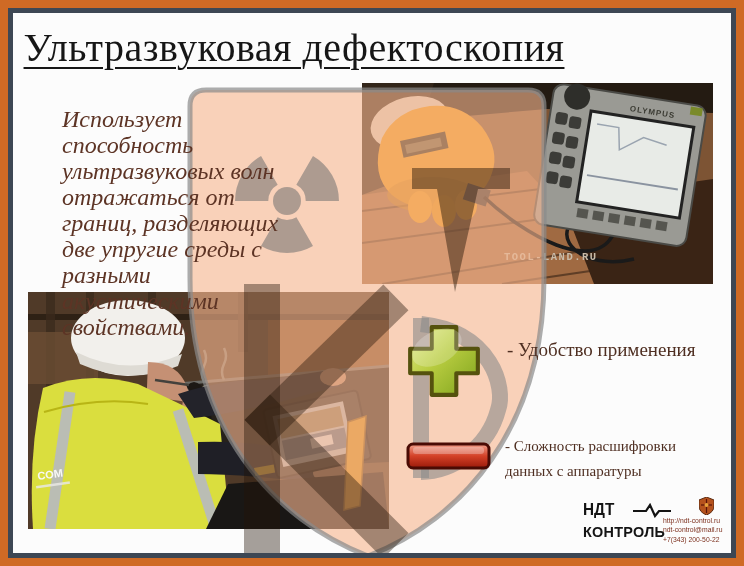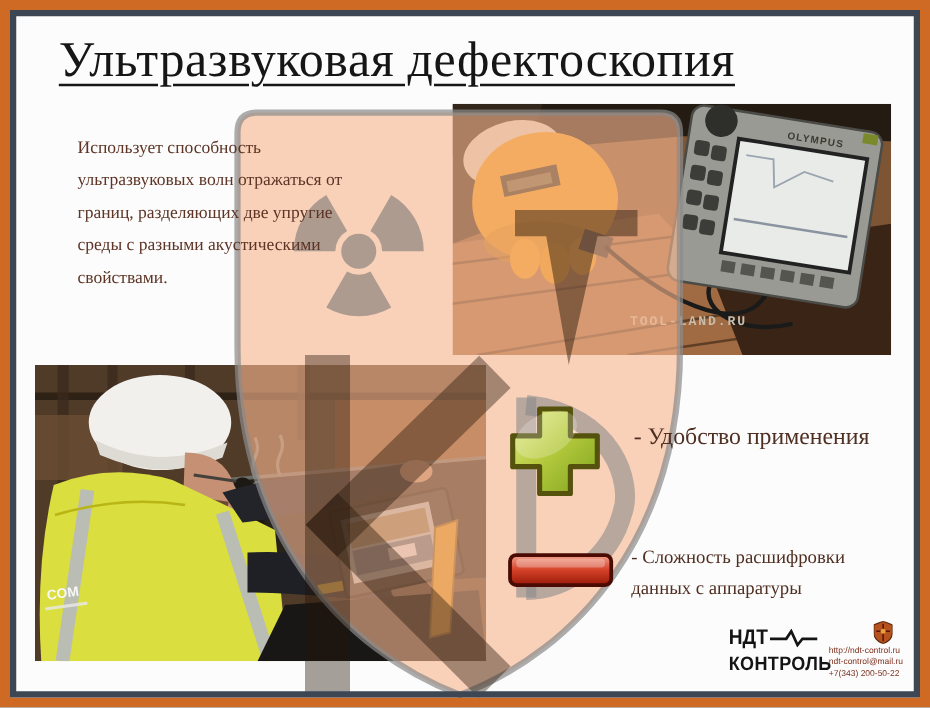--- a/index.html
+++ b/index.html
@@ -4,46 +4,46 @@
 <style>
   html,body{margin:0;padding:0;background:#888;}
   .slide{
     position:relative;width:744px;height:566px;background:#fcfcfc;
     overflow:hidden;font-family:"Liberation Serif", serif;
   }
   .frame-outer{position:absolute;inset:0;border:8px solid #cf6a25;pointer-events:none;z-index:50;}
   .frame-inner{position:absolute;inset:8px;border:5px solid #3d4754;pointer-events:none;z-index:50;}
 
   .title{
-    position:absolute;left:0;top:24px;width:588px;text-align:right;
+    position:absolute;left:0;top:24px;width:588px;text-align:center;
     font-size:40px;font-weight:400;color:#161616;margin:0;
     text-decoration:underline;text-underline-offset:6px;text-decoration-thickness:2px;
     z-index:30;letter-spacing:0.5px;
   }
   .intro{
     position:absolute;left:62px;top:106px;width:230px;
-    font-size:14px;line-height:26px;color:#5d3425;z-index:30;
+    font-size:24px;line-height:26px;color:#5d3425;z-index:30;font-style:italic;
   }
   .photo{position:absolute;overflow:hidden;z-index:10;}
   .photo-top-right{left:362px;top:83px;width:351px;height:201px;}
   .photo-bottom-left{left:28px;top:292px;width:361px;height:237px;}
   .watermark-svg{position:absolute;left:0;top:0;z-index:20;pointer-events:none;}
 
   .plus-icon-box{position:absolute;left:404px;top:321px;z-index:30;}
   .minus-icon-box{position:absolute;left:406px;top:442px;z-index:30;}
   .pro-label{
     position:absolute;left:507px;top:339px;font-size:19px;color:#4f2f22;
     white-space:nowrap;z-index:30;text-align:right;
   }
   .con-label{
     position:absolute;left:505px;top:434px;width:200px;font-size:15px;
     line-height:25px;color:#4f2f22;z-index:30;
   }
   .footer-logo{position:absolute;left:583px;top:500px;z-index:30;color:#141414;}
-  .logo-row1{display:flex;align-items:center;height:20px;}
+  .logo-row1{display:flex;align-items:center;height:20px;justify-content:space-between;}
   .logo-ndt{
     font-family:"Liberation Sans", sans-serif;font-weight:bold;font-size:17px;
     transform:scaleX(.9);transform-origin:left center;letter-spacing:0px;
   }
   .logo-pulse{margin-left:-2px;}
   .logo-kontrol{
     font-family:"Liberation Sans", sans-serif;font-weight:bold;font-size:15.5px;
     transform:scaleX(.93);transform-origin:left center;margin-top:3px;letter-spacing:.3px;
   }
   .footer-contacts{

